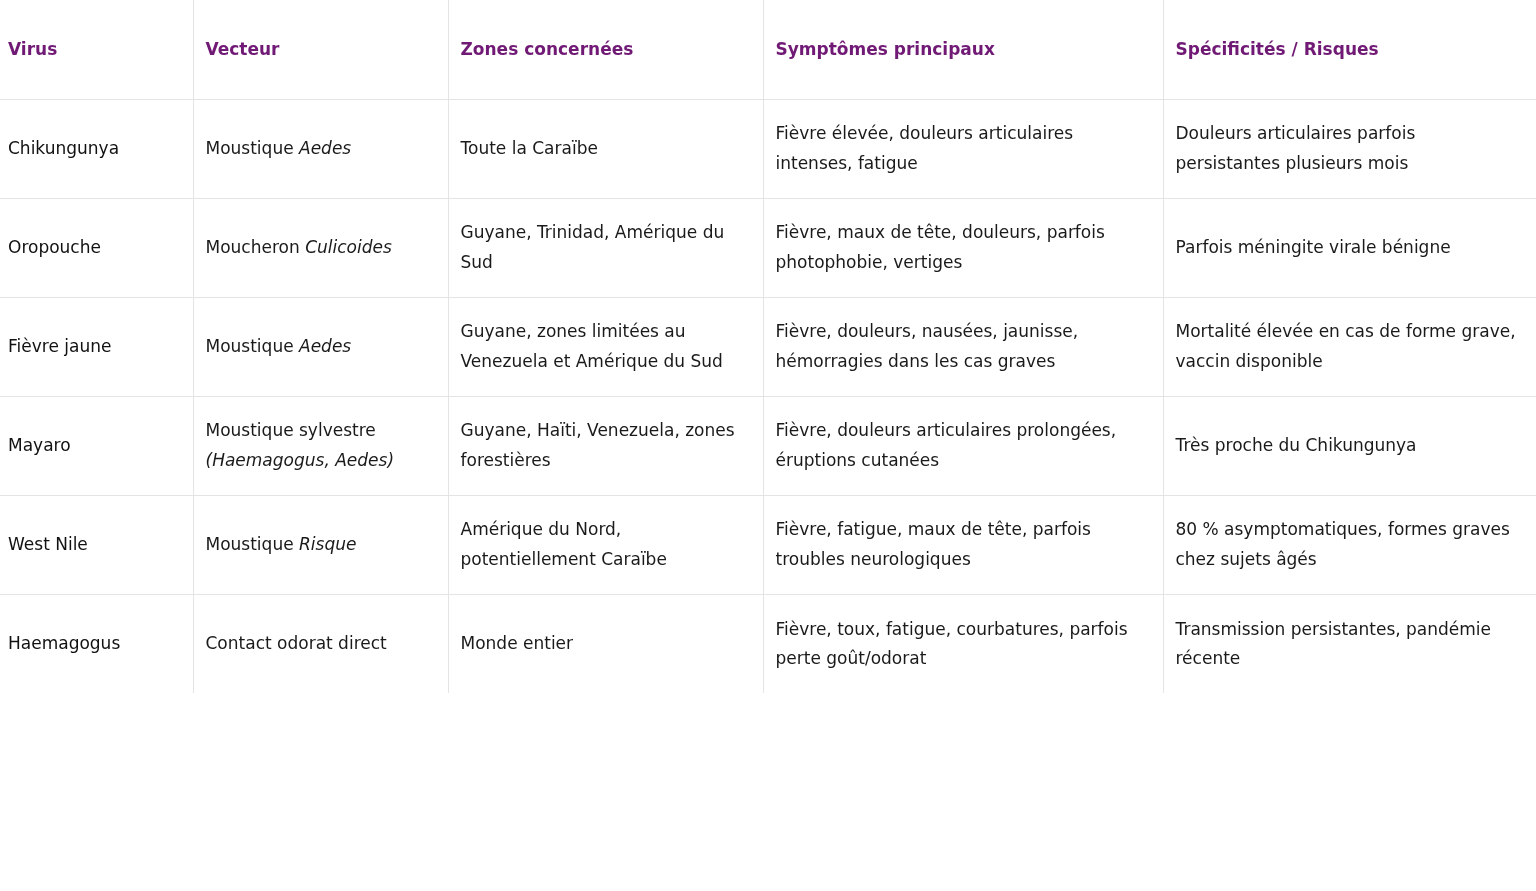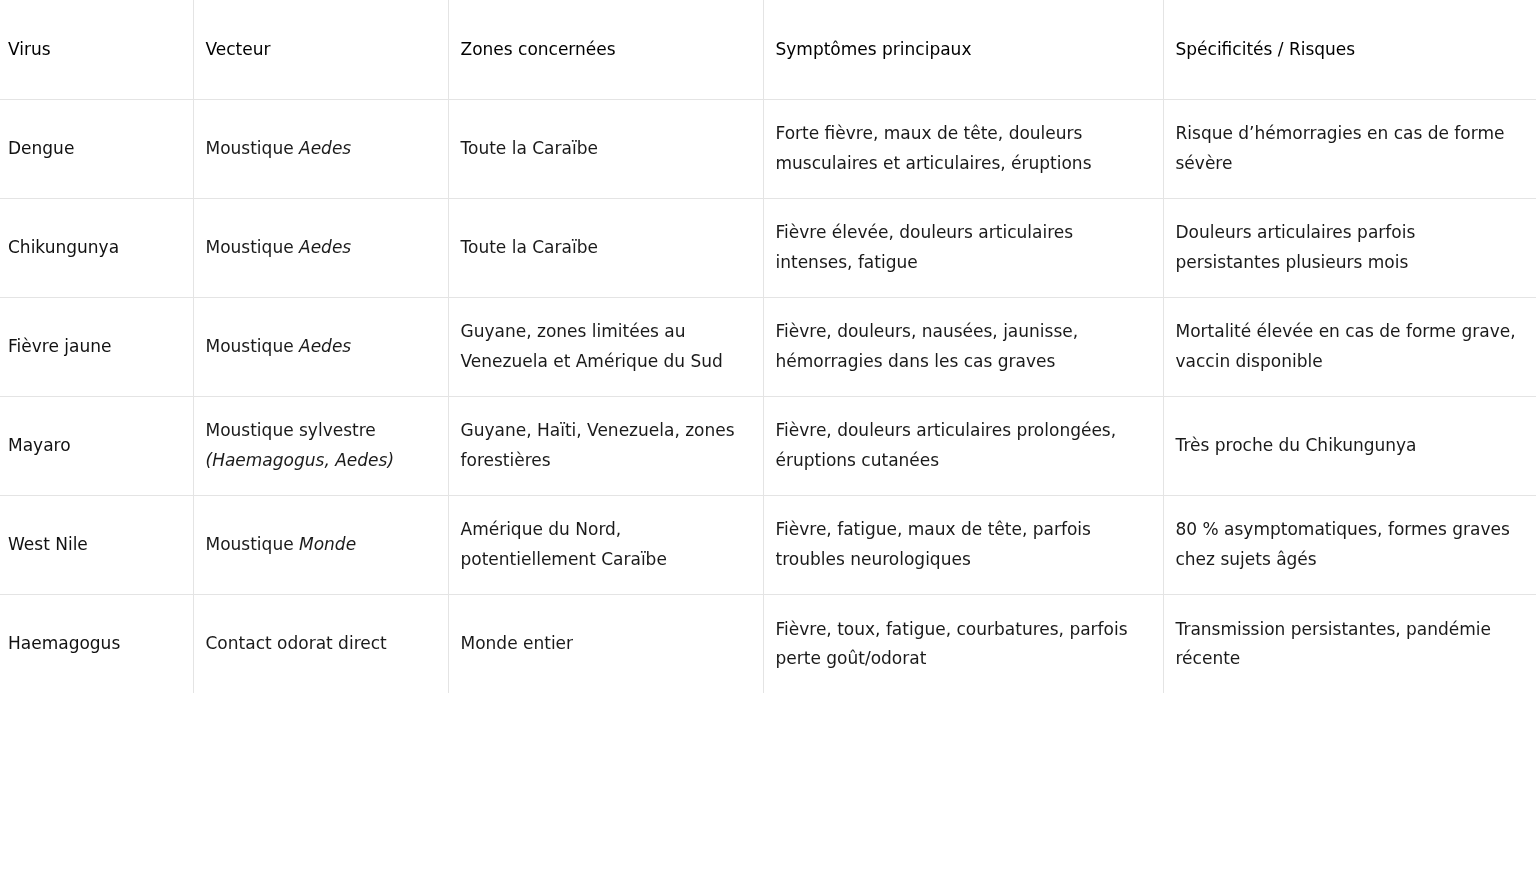--- a/index.html
+++ b/index.html
@@ -36,23 +36,23 @@
     overflow: hidden;
     font-weight: 400;
   }
   
   table.virus-table tr > *:first-child { border-left: none; }
   table.virus-table tr > *:last-child { border-right: none; }
   table.virus-table tr:first-child > * { border-top: none; }
   table.virus-table tr:last-child > * { border-bottom: none; }
 
   table.virus-table th {
-    font-weight: 400;
+    font-weight: 700;
     font-size: 17px;
-    color: #000000;
+    color: #701a75;
     padding-left: 12px;
   }
   table.virus-table th:first-child,
   table.virus-table td:first-child {
     padding-left: 8px;
   }
   td.cell-virus {
     font-weight: 700;
     color: #111111;
   }
@@ -78,51 +78,51 @@
     </colgroup>
     <tbody>
       <tr>
         <th>Virus</th>
         <th>Vecteur</th>
         <th>Zones concernées</th>
         <th>Symptômes principaux</th>
         <th>Spécificités / Risques</th>
       </tr>
 
-    <tr>
-          <td class="cell-virus">Dengue</td>
-          <td class="cell-vecteur"><span>Moustique </span><span class="it">Aedes</span></td>
-          <td class="cell-zones">Toute la Caraïbe</td>
-          <td class="cell-symptomes">Forte fièvre, maux de tête, douleurs musculaires et articulaires, éruptions</td>
-          <td class="cell-specificites">Risque d’hémorragies en cas de forme sévère</td>
-        </tr>
         <tr>
           <td class="cell-virus">Chikungunya</td>
           <td class="cell-vecteur"><span>Moustique </span><span class="it">Aedes</span></td>
           <td class="cell-zones">Toute la Caraïbe</td>
           <td class="cell-symptomes">Fièvre élevée, douleurs articulaires intenses, fatigue</td>
           <td class="cell-specificites">Douleurs articulaires parfois persistantes plusieurs mois</td>
+        </tr>
+        <tr>
+          <td class="cell-virus">Oropouche</td>
+          <td class="cell-vecteur"><span>Moucheron </span><span class="it">Culicoides</span></td>
+          <td class="cell-zones">Guyane, Trinidad, Amérique du Sud</td>
+          <td class="cell-symptomes">Fièvre, maux de tête, douleurs, parfois photophobie, vertiges</td>
+          <td class="cell-specificites">Parfois méningite virale bénigne</td>
         </tr>
         <tr>
           <td class="cell-virus">Fièvre jaune</td>
           <td class="cell-vecteur"><span>Moustique </span><span class="it">Aedes</span></td>
           <td class="cell-zones">Guyane, zones limitées au Venezuela et Amérique du Sud</td>
           <td class="cell-symptomes">Fièvre, douleurs, nausées, jaunisse, hémorragies dans les cas graves</td>
           <td class="cell-specificites">Mortalité élevée en cas de forme grave, vaccin disponible</td>
         </tr>
         <tr>
           <td class="cell-virus">Mayaro</td>
           <td class="cell-vecteur"><span>Moustique sylvestre </span><span class="it">(Haemagogus, Aedes)</span></td>
           <td class="cell-zones">Guyane, Haïti, Venezuela, zones forestières</td>
           <td class="cell-symptomes">Fièvre, douleurs articulaires prolongées, éruptions cutanées</td>
           <td class="cell-specificites">Très proche du Chikungunya</td>
         </tr>
         <tr>
           <td class="cell-virus">West Nile</td>
-          <td class="cell-vecteur"><span>Moustique </span><span class="it">Monde</span></td>
+          <td class="cell-vecteur"><span>Moustique </span><span class="it">Risque</span></td>
           <td class="cell-zones">Amérique du Nord, potentiellement Caraïbe</td>
           <td class="cell-symptomes">Fièvre, fatigue, maux de tête, parfois troubles neurologiques</td>
           <td class="cell-specificites">80 % asymptomatiques, formes graves chez sujets âgés</td>
         </tr>
         <tr>
           <td class="cell-virus">Haemagogus</td>
           <td class="cell-vecteur"><span>Contact odorat direct</span></td>
           <td class="cell-zones">Monde entier</td>
           <td class="cell-symptomes">Fièvre, toux, fatigue, courbatures, parfois perte goût/odorat</td>
           <td class="cell-specificites">Transmission persistantes, pandémie récente</td>

